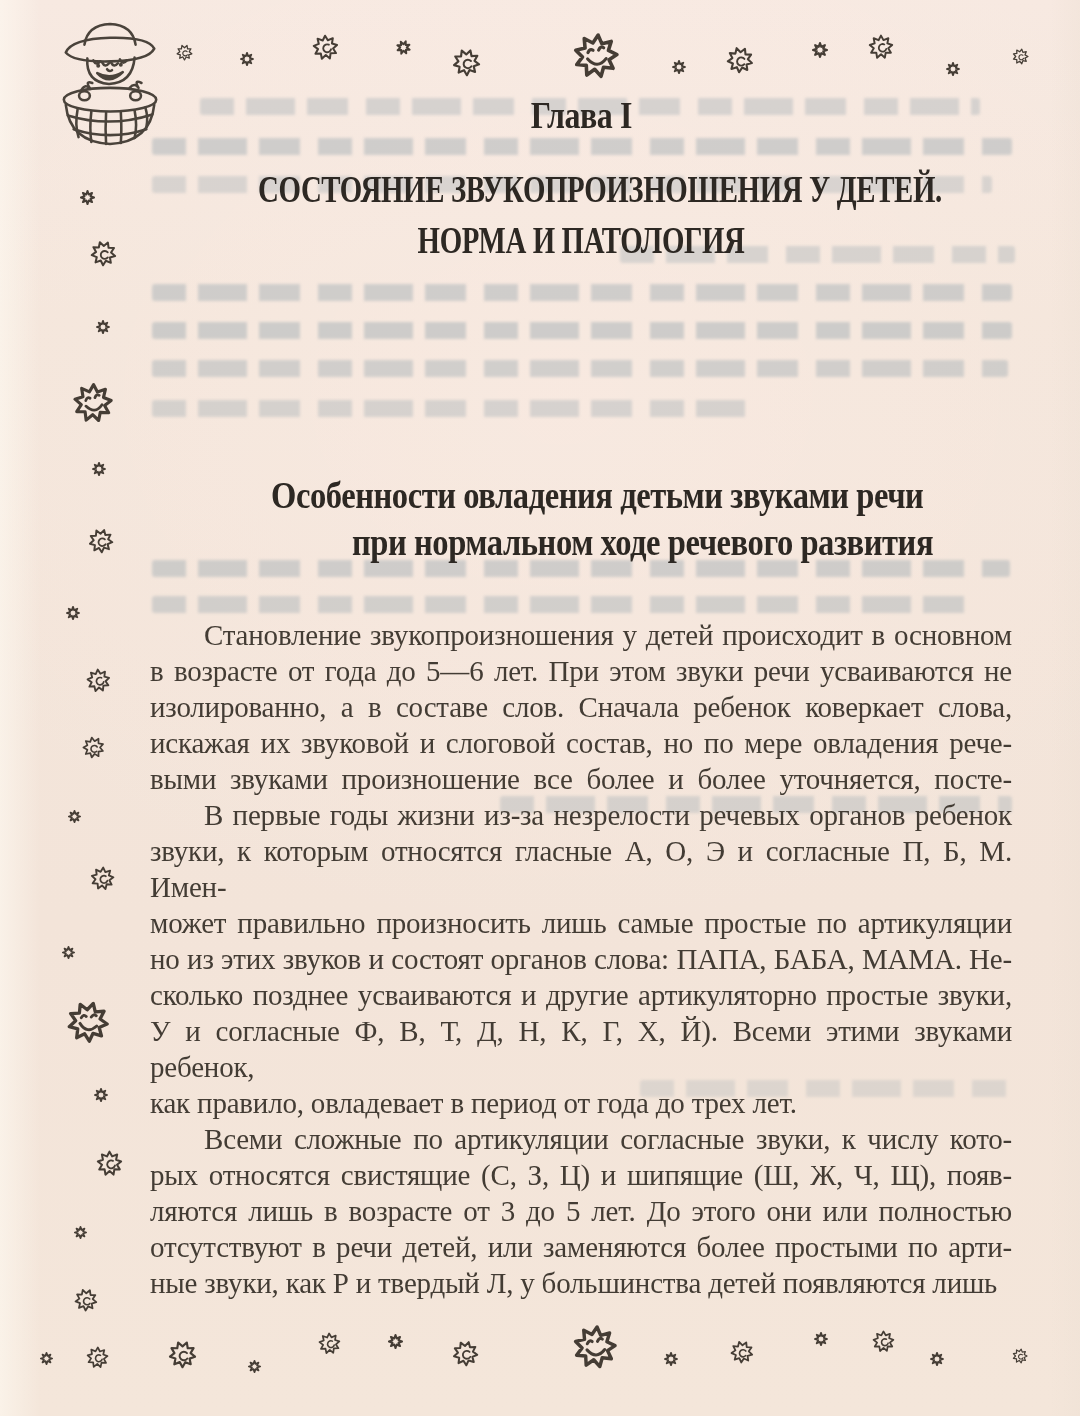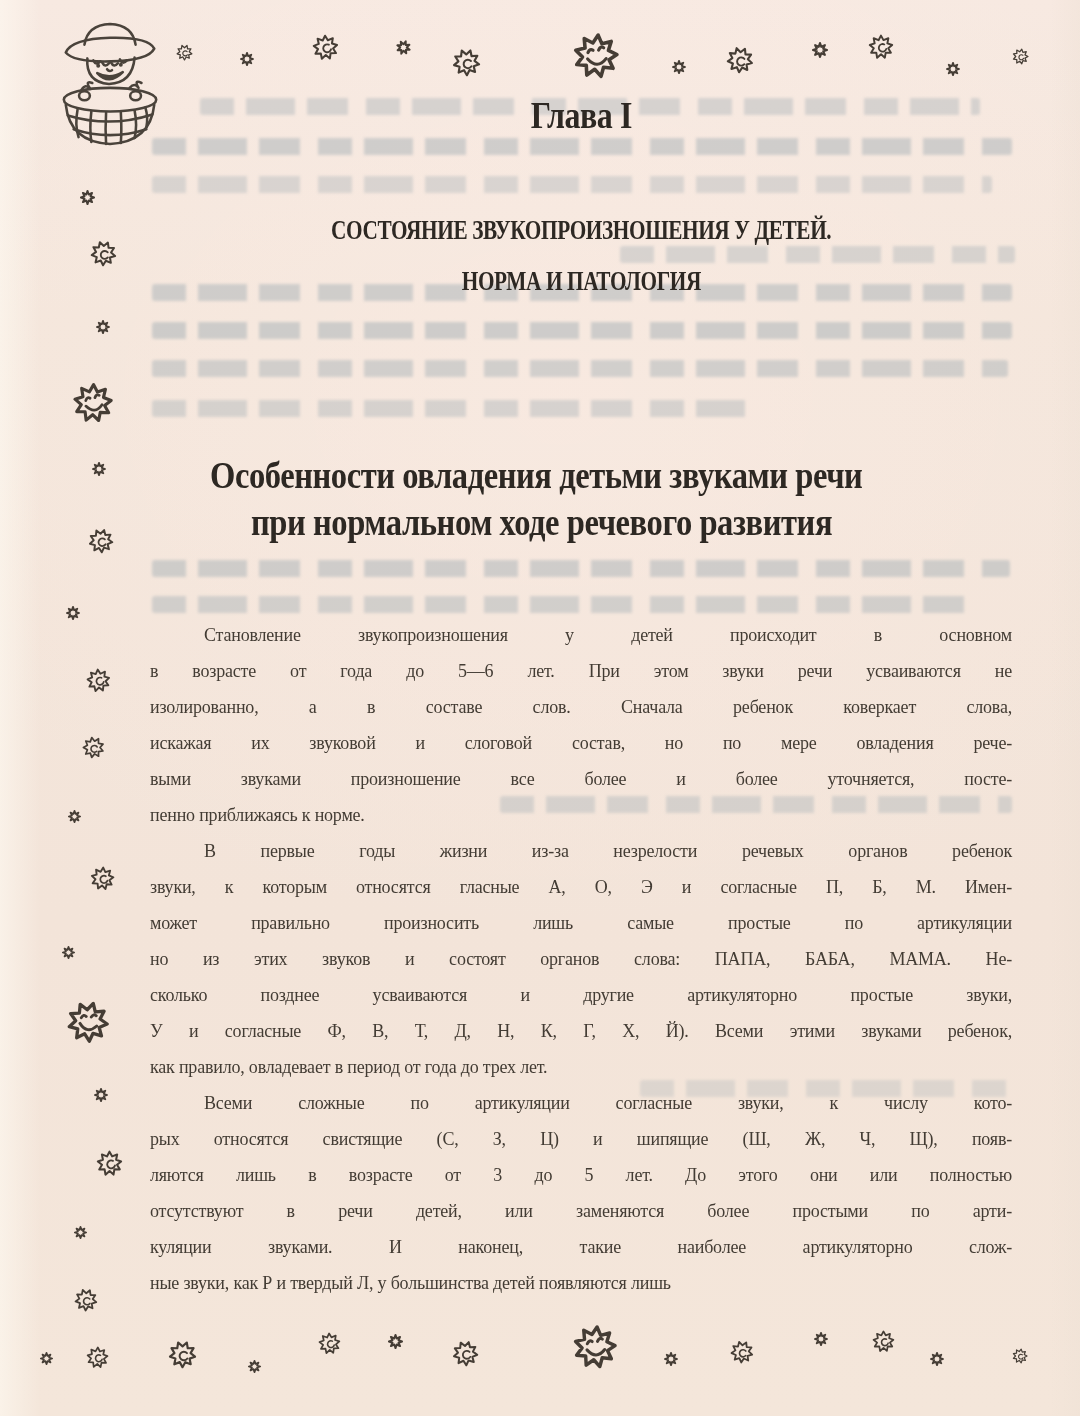--- a/index.html
+++ b/index.html
@@ -20,33 +20,33 @@
       linear-gradient(90deg, rgba(255,252,244,.55), rgba(255,252,244,0) 40px),
       radial-gradient(95% 55% at 52% 28%, rgba(255,239,234,.35), rgba(0,0,0,0) 70%),
       linear-gradient(270deg, rgba(236,223,211,.35), rgba(236,223,211,0) 30px);
   }
   .chapter-label{
     position:absolute; top:92px; left:150px; width:862px; text-align:center;
     font-size:38px; font-weight:bold; color:var(--head); line-height:46px;
   }
   .chapter-title{
     position:absolute; top:164px; left:150px; width:862px; text-align:center;
-    font-size:28px; font-weight:bold; color:var(--head); line-height:51px; white-space:nowrap;margin-top:40px;
+    font-size:38px; font-weight:bold; color:var(--head); line-height:51px; white-space:nowrap;
   }
   .section-heading{
-    position:absolute; top:452px; left:150px; width:862px; text-align:center;
+    position:absolute; top:472px; left:150px; width:862px; text-align:right;
     font-size:37px; font-weight:bold; color:var(--head); line-height:47px; white-space:nowrap;
   }
   .cx{display:inline-block; letter-spacing:-0.5px;}
   .cx-label{transform:scaleX(.84); transform-origin:center;}
   .cx-title{transform:scaleX(.76); transform-origin:center;}
   .cx-sub{transform:scaleX(.88); transform-origin:left;}
   .paragraphs{
     position:absolute; top:617px; left:150px; width:862px;
-    font-size:18px; line-height:36px; color:var(--ink); letter-spacing:-0.2px;
+    font-size:29px; line-height:36px; color:var(--ink); letter-spacing:-0.2px;
   }
   .paragraph{margin:0;}
   .line{
     text-align:justify; text-align-last:justify; text-justify:inter-word;
   }
   .line.first{text-indent:54px;}
   .line.last{text-align-last:left;}
   .ornaments{position:absolute; inset:0; pointer-events:none;}
   .sun{position:absolute; overflow:visible;}
   .ghost{
@@ -260,34 +260,32 @@
     <span class="cx cx-sub">при нормальном ходе речевого развития</span>
   </div>
 
   <div class="paragraphs">
       <div class="paragraph">
         <div class="line first">Становление звукопроизношения у детей происходит в основном</div>
         <div class="line">в возрасте от года до 5—6 лет. При этом звуки речи усваиваются не</div>
         <div class="line">изолированно, а в составе слов. Сначала ребенок коверкает слова,</div>
         <div class="line">искажая их звуковой и слоговой состав, но по мере овладения рече-</div>
         <div class="line">выми звуками произношение все более и более уточняется, посте-</div>
-        <div class="line last">пенно приближаясь к норме.</div>
       </div>
       <div class="paragraph">
         <div class="line first">В первые годы жизни из-за незрелости речевых органов ребенок</div>
         <div class="line">звуки, к которым относятся гласные А, О, Э и согласные П, Б, М. Имен-</div>
         <div class="line">может правильно произносить лишь самые простые по артикуляции</div>
         <div class="line">но из этих звуков и состоят органов слова: ПАПА, БАБА, МАМА. Не-</div>
         <div class="line">сколько позднее усваиваются и другие артикуляторно простые звуки,</div>
         <div class="line">У и согласные Ф, В, Т, Д, Н, К, Г, Х, Й). Всеми этими звуками ребенок,</div>
         <div class="line last">как правило, овладевает в период от года до трех лет.</div>
       </div>
       <div class="paragraph">
         <div class="line first">Всеми сложные по артикуляции согласные звуки, к числу кото-</div>
         <div class="line">рых относятся свистящие (С, З, Ц) и шипящие (Ш, Ж, Ч, Щ), появ-</div>
         <div class="line">ляются лишь в возрасте от 3 до 5 лет. До этого они или полностью</div>
         <div class="line">отсутствуют в речи детей, или заменяются более простыми по арти-</div>
-        <div class="line">куляции звуками. И наконец, такие наиболее артикуляторно слож-</div>
         <div class="line last">ные звуки, как Р и твердый Л, у большинства детей появляются лишь</div>
       </div>
     </div>
 
 </div>
 
 </body></html>

